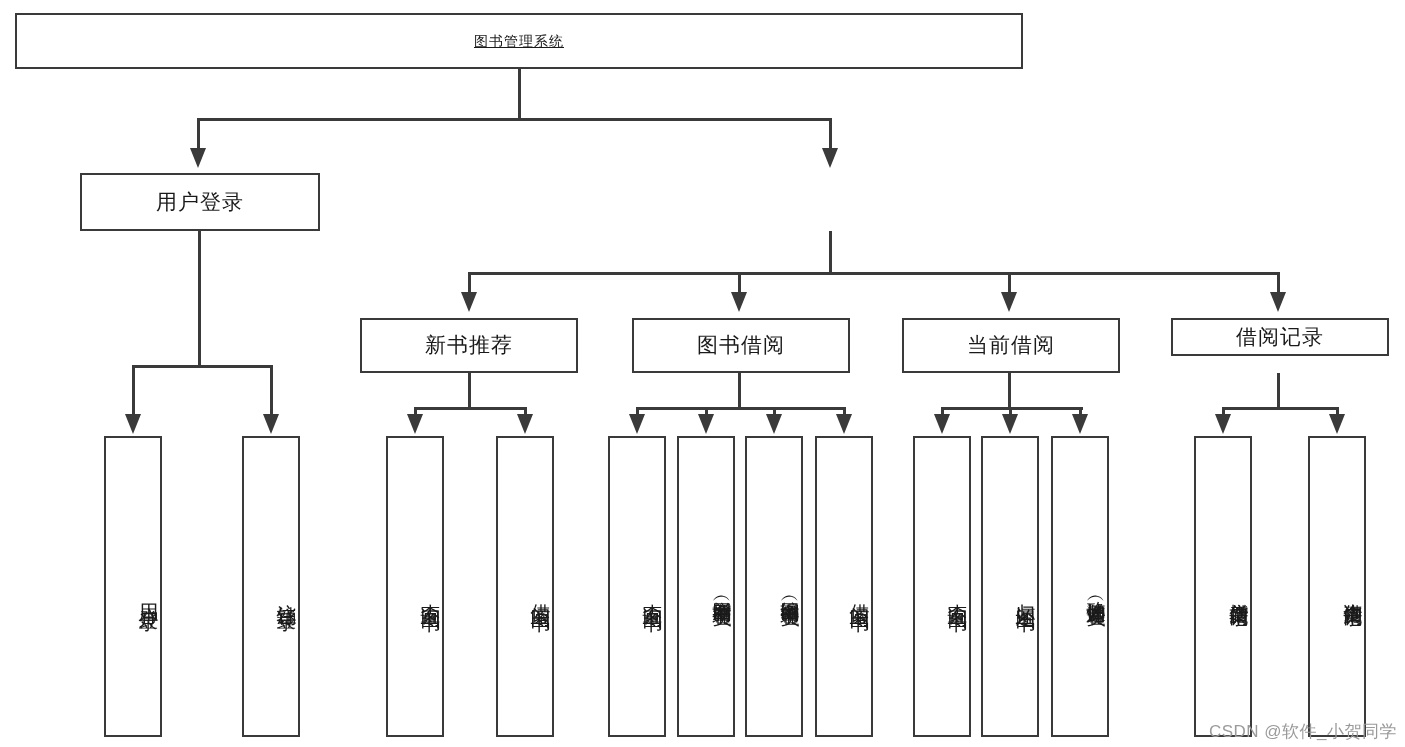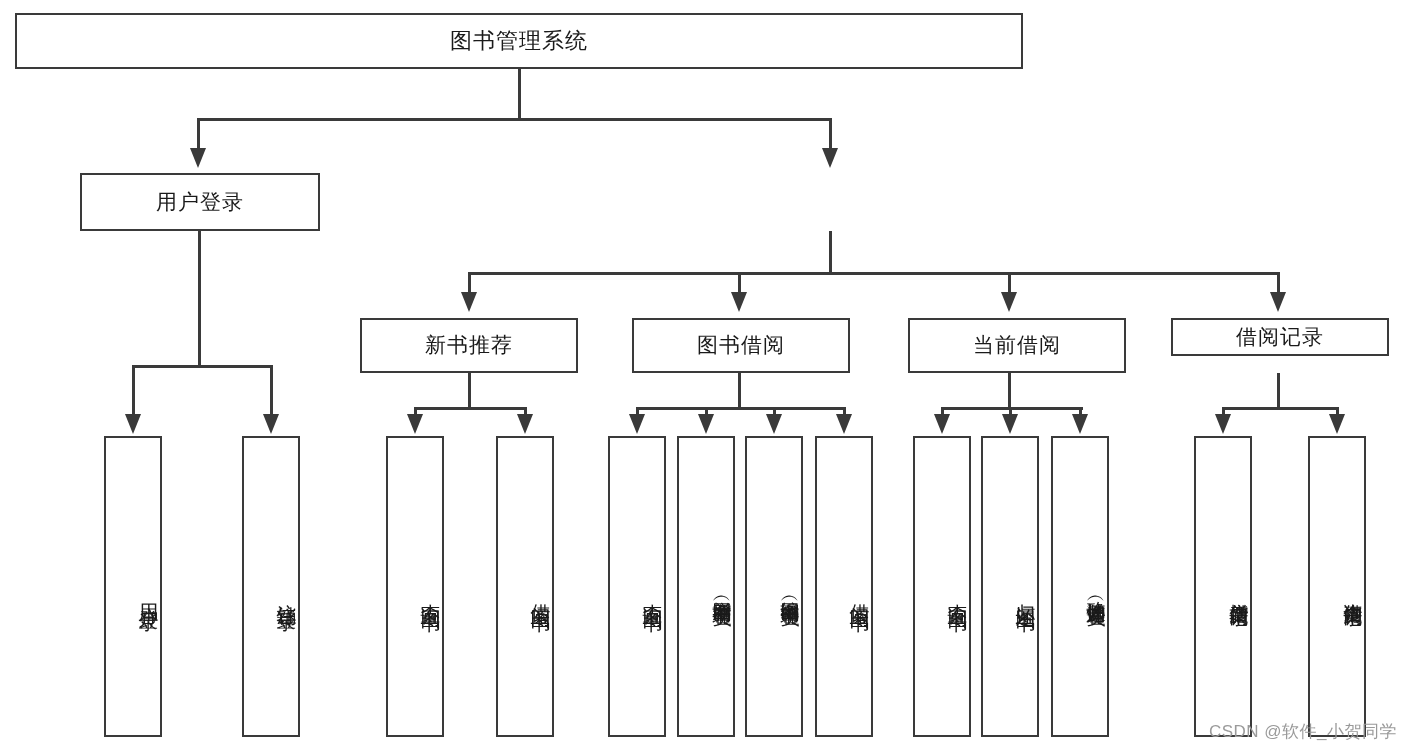--- a/index.html
+++ b/index.html
@@ -28,21 +28,22 @@
     color: #1a1a1a;
     line-height: 1.18;
   }
   .node.h {
     
     font-size: 21px;
     letter-spacing: 1px;
     text-align: center;
   }
   .node.root {
-    font-size: 22px;
+    font-size: 14px;
+    text-decoration: underline;
   }
   .node.v {
     
     writing-mode: vertical-rl;
     text-orientation: upright;
     font-size: 20px;
     letter-spacing: 3px;
     align-items: flex-start;
     justify-content: center;
     padding-top: 14px;
@@ -124,21 +125,21 @@
 
   <div class="ln v" style="left:1277px; top:272px; width:2.5px; height:22px;"></div>
   <div class="arrow" style="left:1270px; top:292px;"></div>
 
   <div class="node h" style="left:632px; top:318px; width:218px; height:55px;">
     <span>图书借阅</span>
   </div>
   <div class="node h" style="left:360px; top:318px; width:218px; height:55px;">
     <span>新书推荐</span>
   </div>
-  <div class="node h" style="left:902px; top:318px; width:218px; height:55px;margin-left:6px;">
+  <div class="node h" style="left:902px; top:318px; width:218px; height:55px;">
     <span>当前借阅</span>
   </div>
   <div class="node h" style="left:1171px; top:318px; width:218px; height:38px;">
     <span>借阅记录</span>
   </div>
 
   <div class="ln v" style="left:468px; top:373px; width:2.5px; height:34px;"></div>
   <div class="ln h" style="left:414px; top:407px; width:112px; height:2.5px;"></div>
   <div class="ln v" style="left:414px; top:407px; width:2.5px; height:11px;"></div>
   <div class="arrow" style="left:407px; top:414px;"></div>

